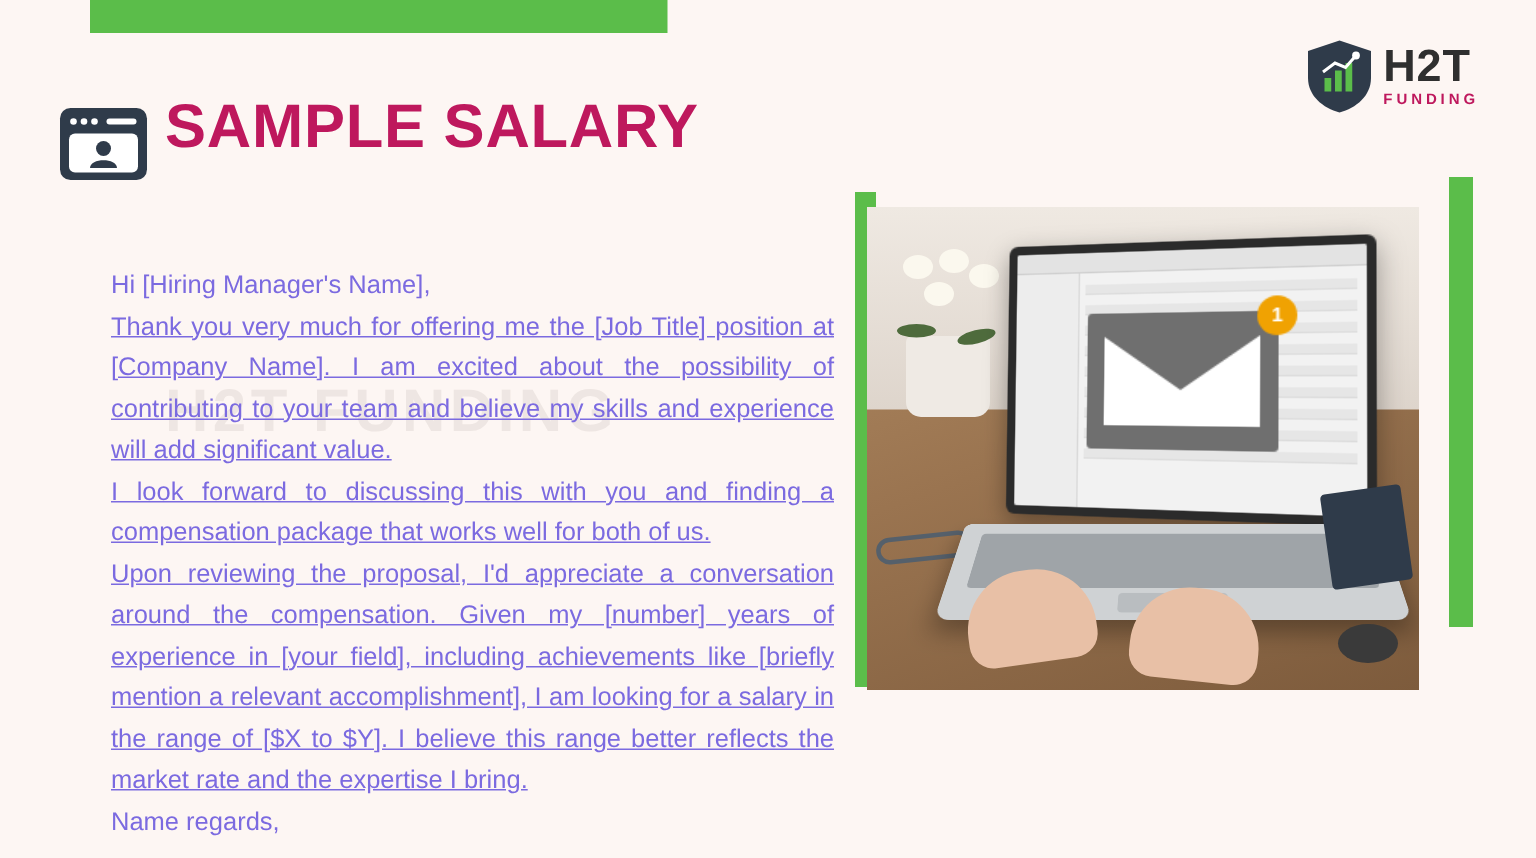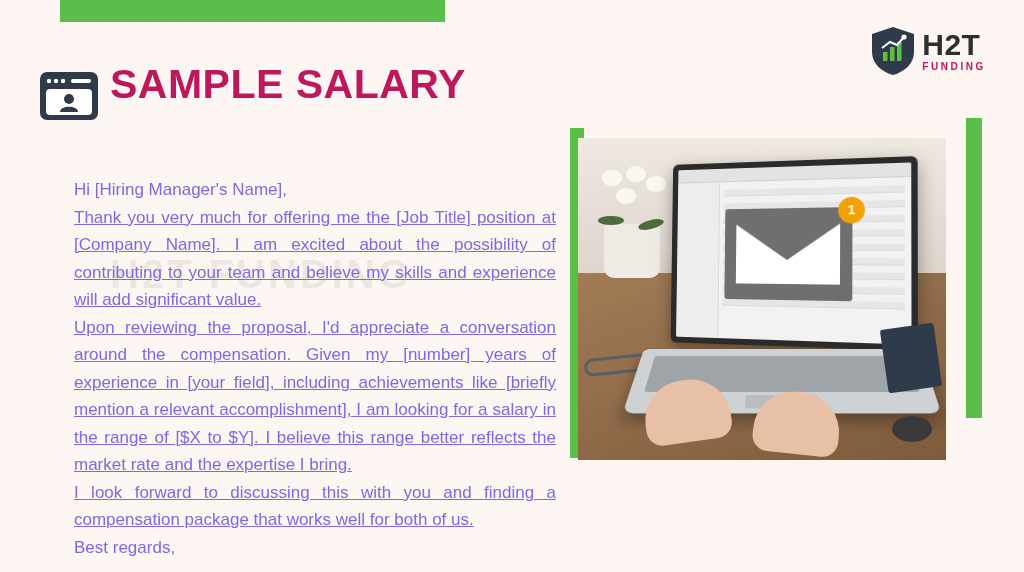--- a/index.html
+++ b/index.html
@@ -325,23 +325,23 @@
   <div class="heading-text">
     <div>SAMPLE SALARY</div>
   </div>
 </div>
 
 <div class="watermark">H2T FUNDING</div>
 
 <div class="letter">
   <p>Hi [Hiring Manager's Name],</p>
   <p class="just">Thank you very much for offering me the [Job Title] position at [Company Name]. I am excited about the possibility of contributing to your team and believe my skills and experience will add significant value.</p>
+  <p class="just">I look forward to discussing this with you and finding a compensation package that works well for both of us.</p>
   <p class="just">Upon reviewing the proposal, I'd appreciate a conversation around the compensation. Given my [number] years of experience in [your field], including achievements like [briefly mention a relevant accomplishment], I am looking for a salary in the range of [$X to $Y]. I believe this range better reflects the market rate and the expertise I bring.</p>
-  <p class="just">I look forward to discussing this with you and finding a compensation package that works well for both of us.</p>
-  <p>Best regards,</p>
+  <p>Name regards,</p>
 </div>
 
 <div class="photo">
   <div class="desk"></div>
   <div class="wall"></div>
 
   <div class="plant-pot"></div>
   <div class="plant">
     <div class="flower" style="left:6px; top:4px;"></div>
     <div class="flower" style="left:30px; top:0px;"></div>

